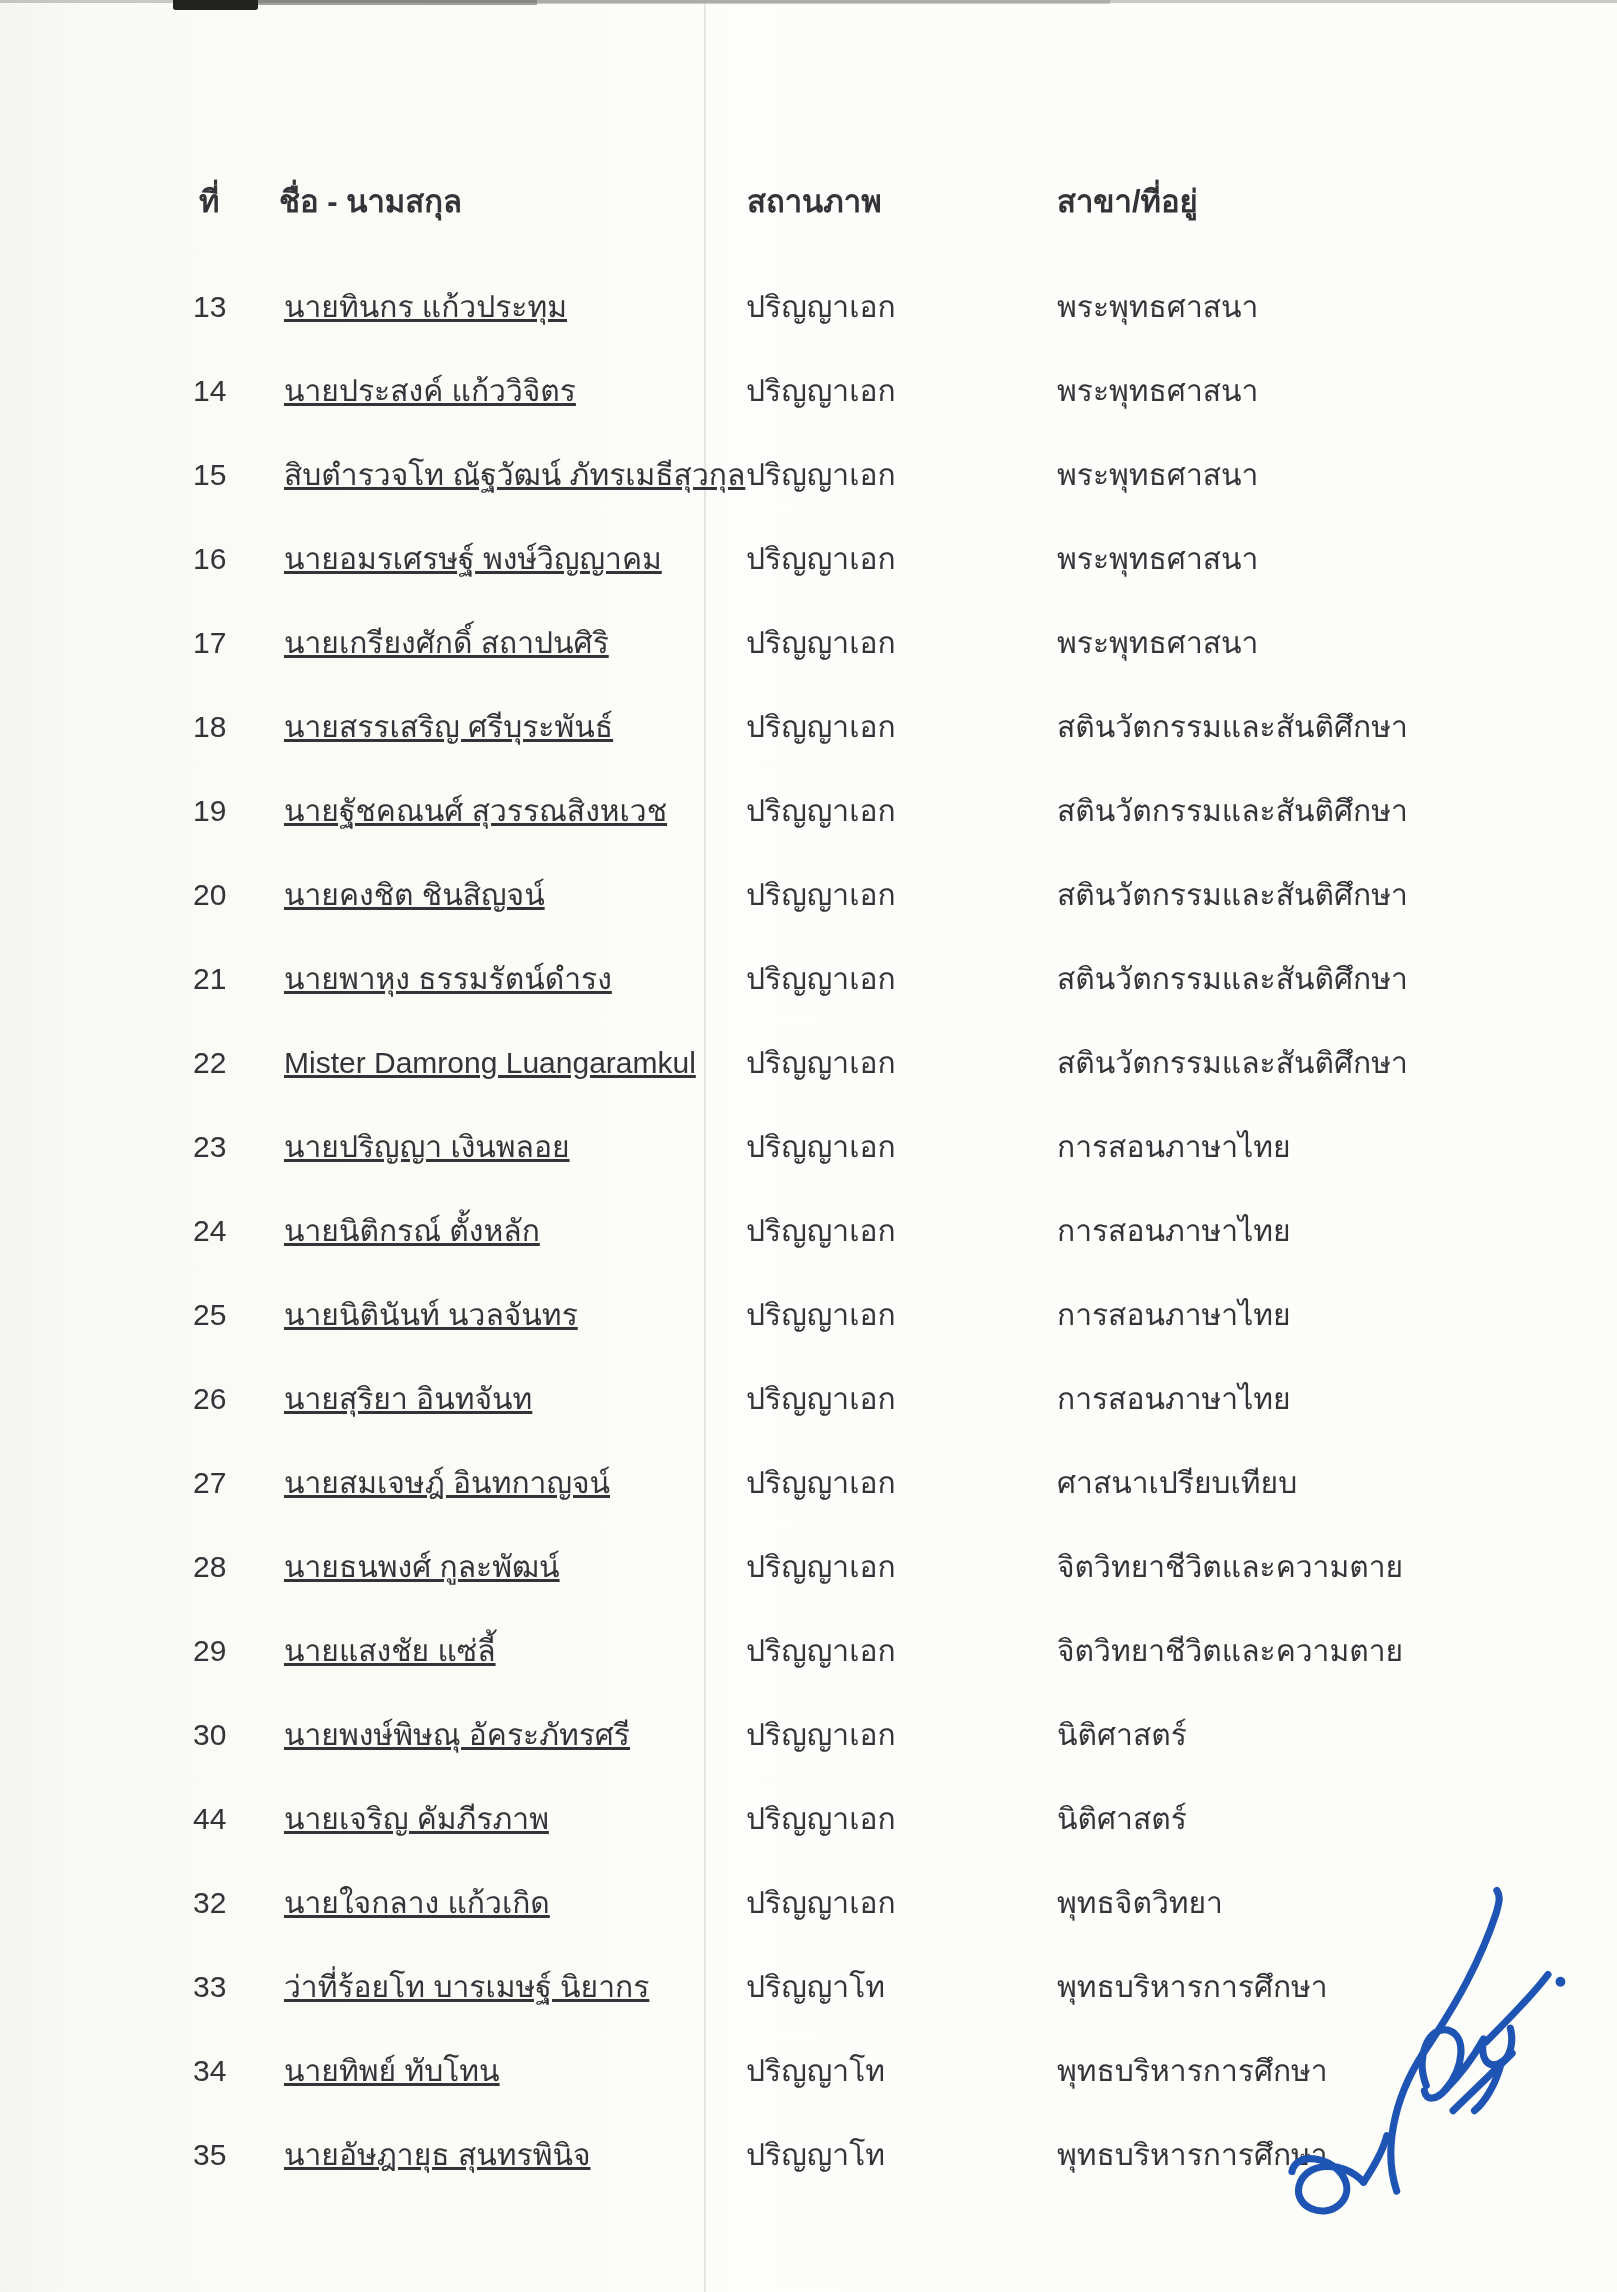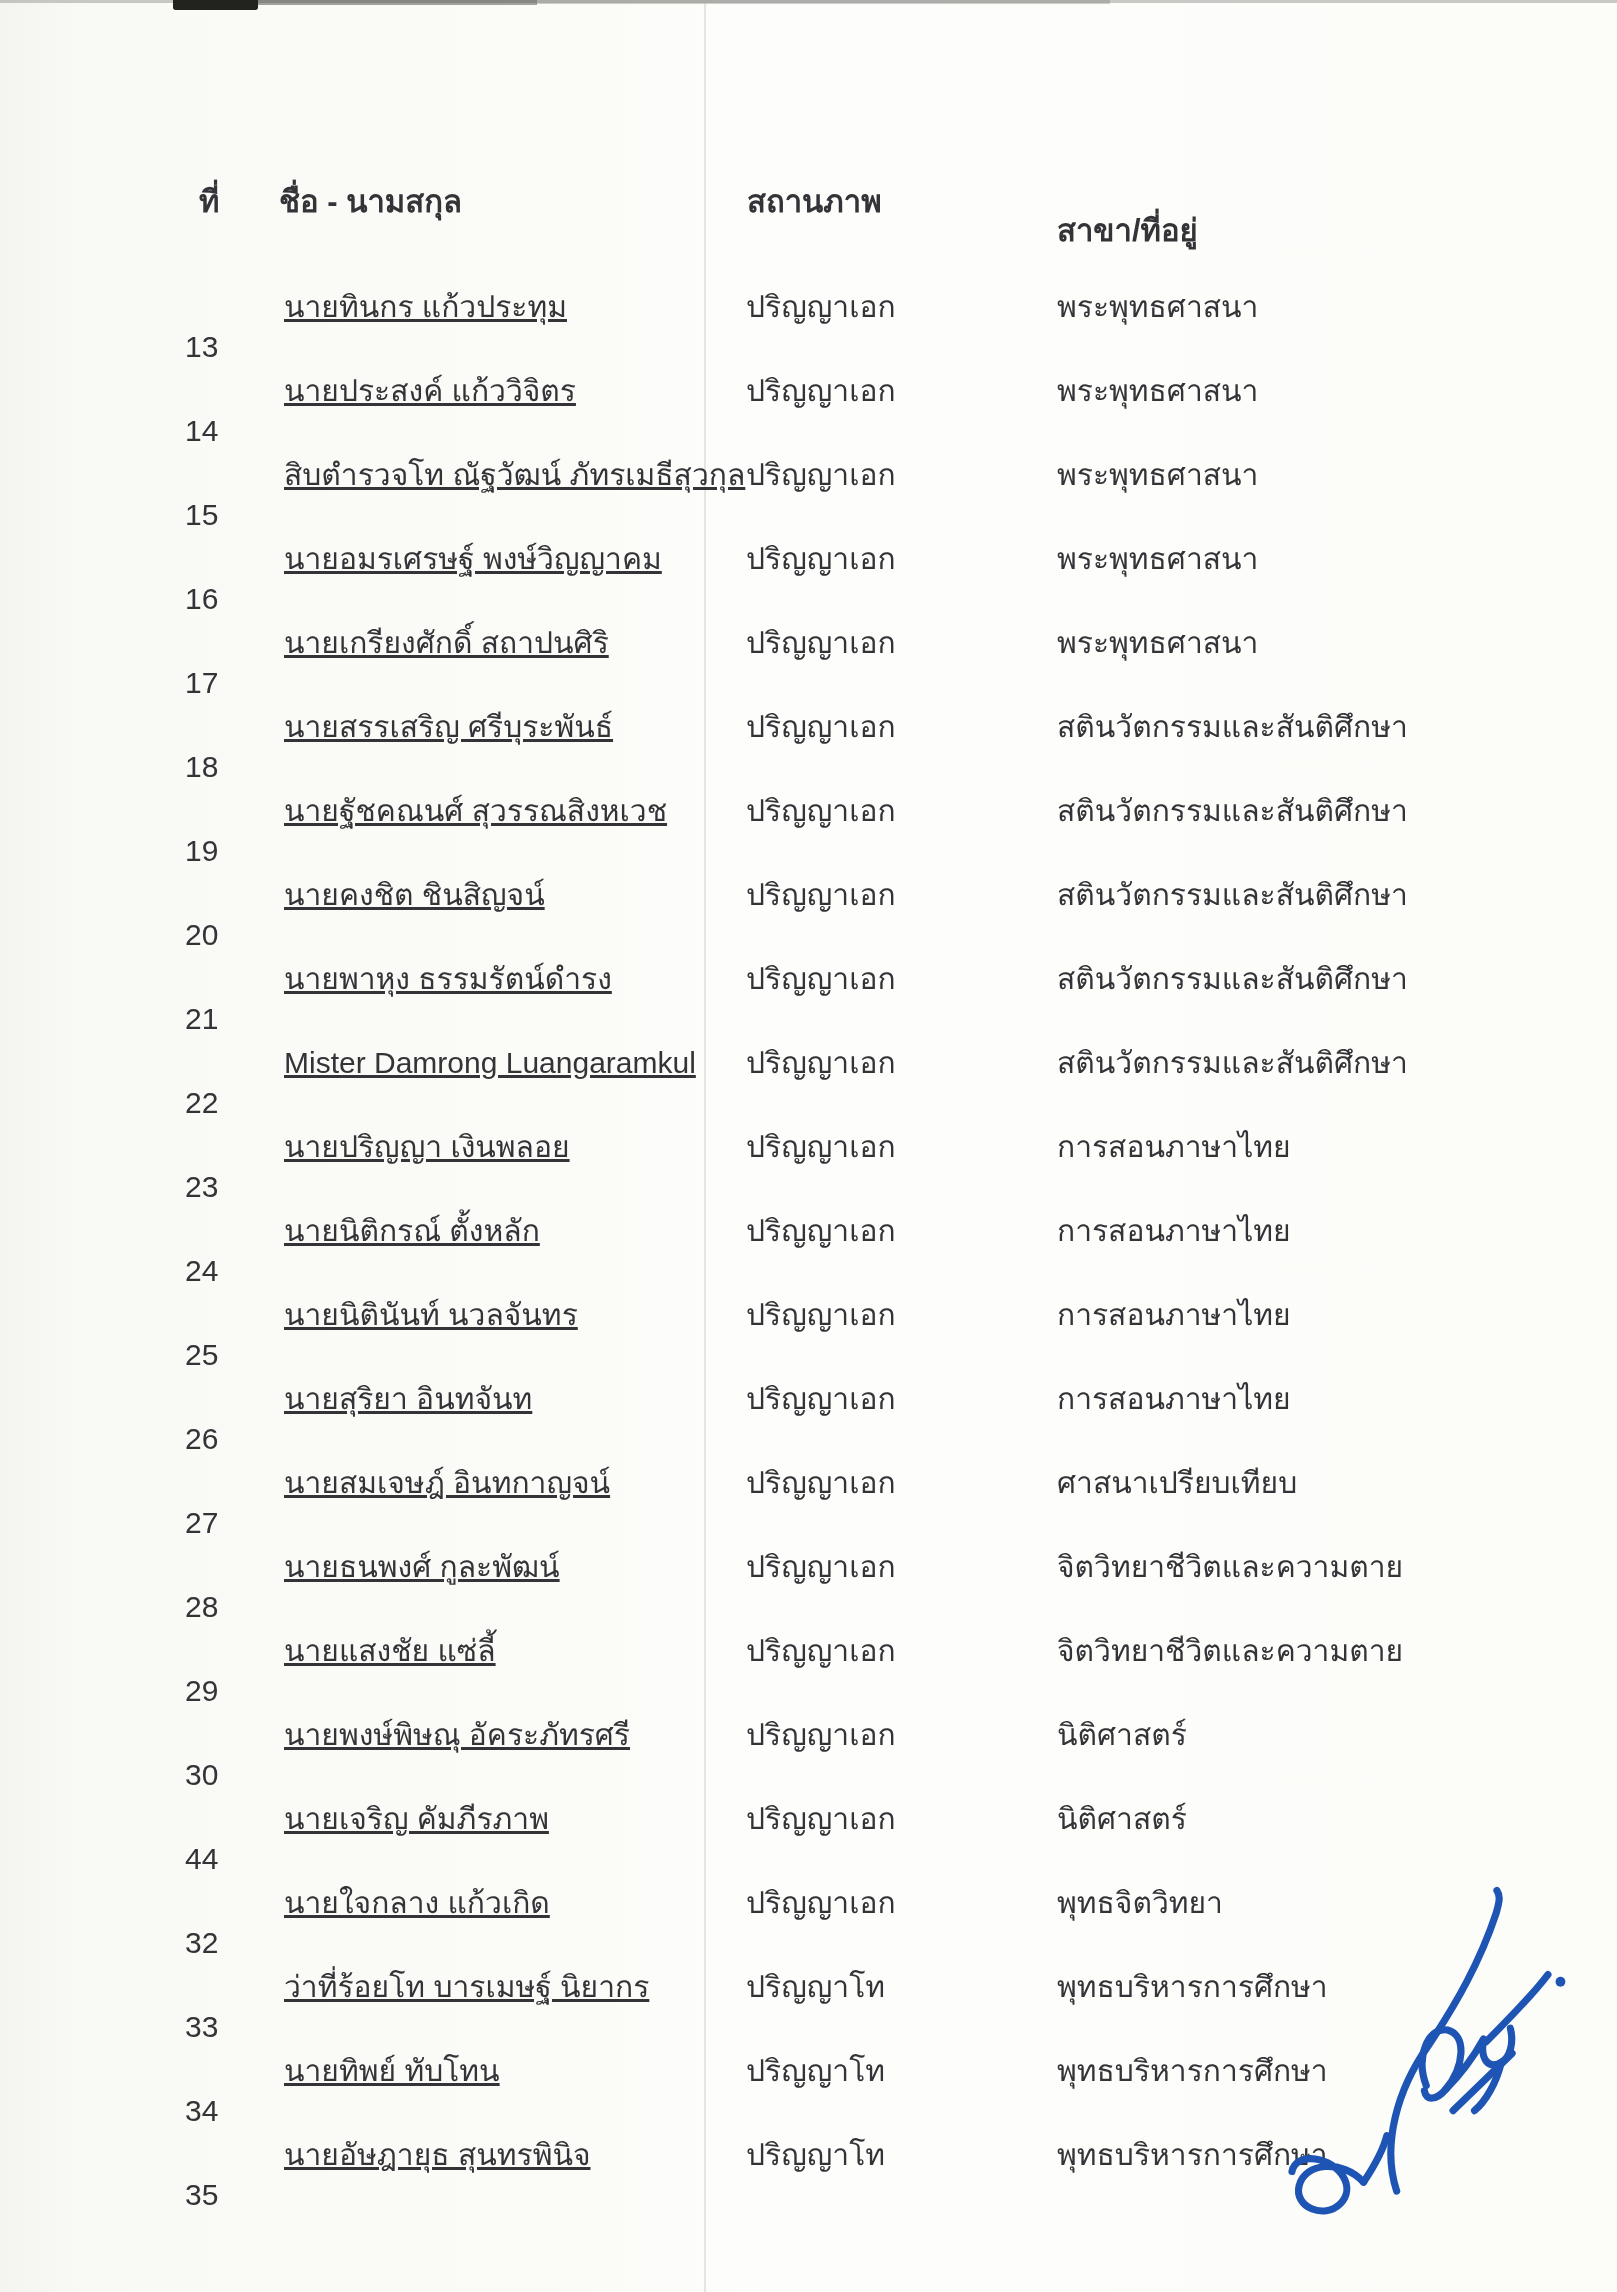--- a/index.html
+++ b/index.html
@@ -16,26 +16,26 @@
   .edge-mark-mid{position:absolute;top:0;left:258px;width:279px;height:5.4px;background:rgba(70,70,66,.5);}
   .edge-mark-light{position:absolute;top:0;left:537px;width:573px;height:3.6px;background:rgba(120,118,112,.35);}
   .fold-line{position:absolute;top:0;left:704px;width:1.8px;height:2293px;background:rgba(175,175,168,.30);}
 
   
   .tbl-header{position:absolute;top:176px;left:0;width:100%;height:45px;font-weight:700;font-size:31px;}
   .tbl-header span{position:absolute;white-space:nowrap;}
   .h-no{left:199px;}
   .h-name{left:279px;}
   .h-status{left:747px;}
-  .h-branch{left:1057px;margin-top:29px;}
+  .h-branch{left:1057px;}
 
   .tbl-rows{position:absolute;top:285px;left:0;width:100%;}
   .row{position:relative;height:84px;}
   .cell{position:absolute;top:0;font-size:30px;white-space:nowrap;line-height:43px;}
-  .c-no{left:185px;margin-top:40px;}
+  .c-no{left:193px;}
   .c-name{left:284px;text-decoration:underline;}
   .c-status{left:746px;}
   .c-branch{left:1057px;}
 
   
   .signature{position:absolute;left:1249px;top:1876px;width:358px;height:394px;}
 </style>
 </head>
 <body>
 

